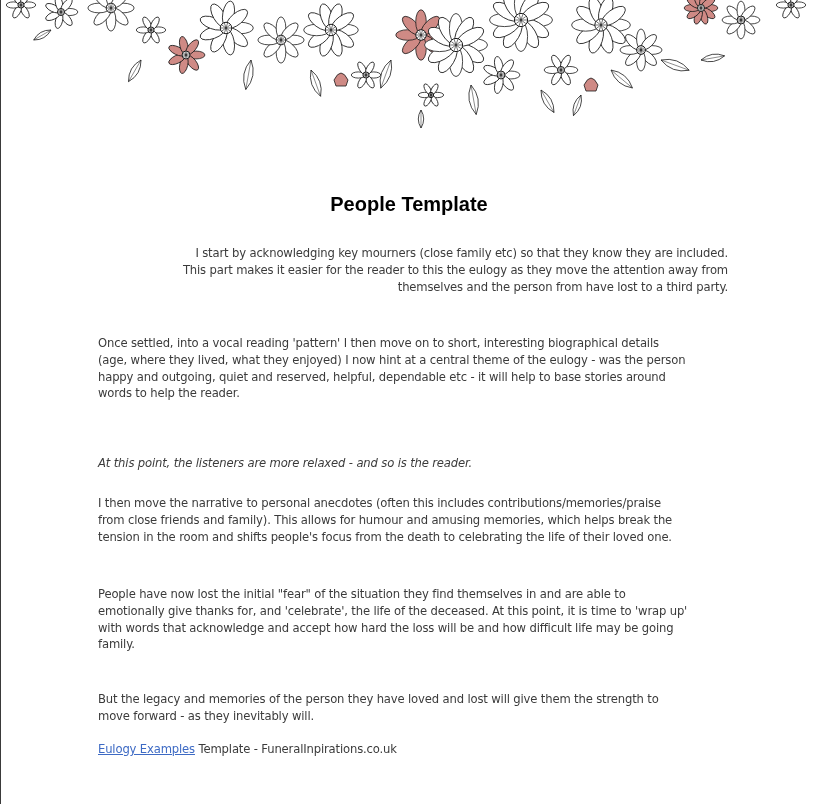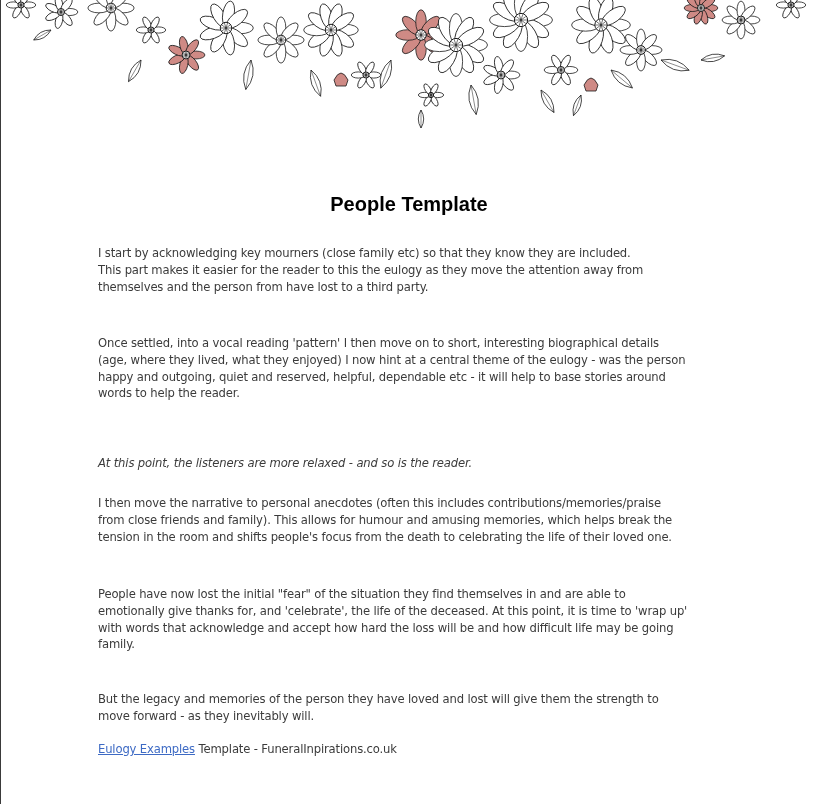--- a/index.html
+++ b/index.html
@@ -27,21 +27,21 @@
       font-weight: bold; font-size: 20px; color: #000;
       margin: 0;
     }
     .para {
       position: absolute; left: 97px; width: 630px;
       font-family: "DejaVu Sans", sans-serif;
       font-size: 11.6px; line-height: 16.8px; color: #3b3b3b;
       margin: 0; letter-spacing: -0.15px;
     }
     .para.italic { font-style: italic; margin-top: 19px; }
-    .p1 { top: 245px; }
+    .p1 { top: 245px; text-align: right; }
     .p2 { top: 335px; }
     .p3 { top: 436px; }
     .p4 { top: 495px; }
     .p5 { top: 586px; }
     .p6 { top: 691px; }
     .footer-line { top: 741px; }
     .footer-line a { color: #3d6ac4; text-decoration: underline; }
   </style>
 </head>
 <body>

